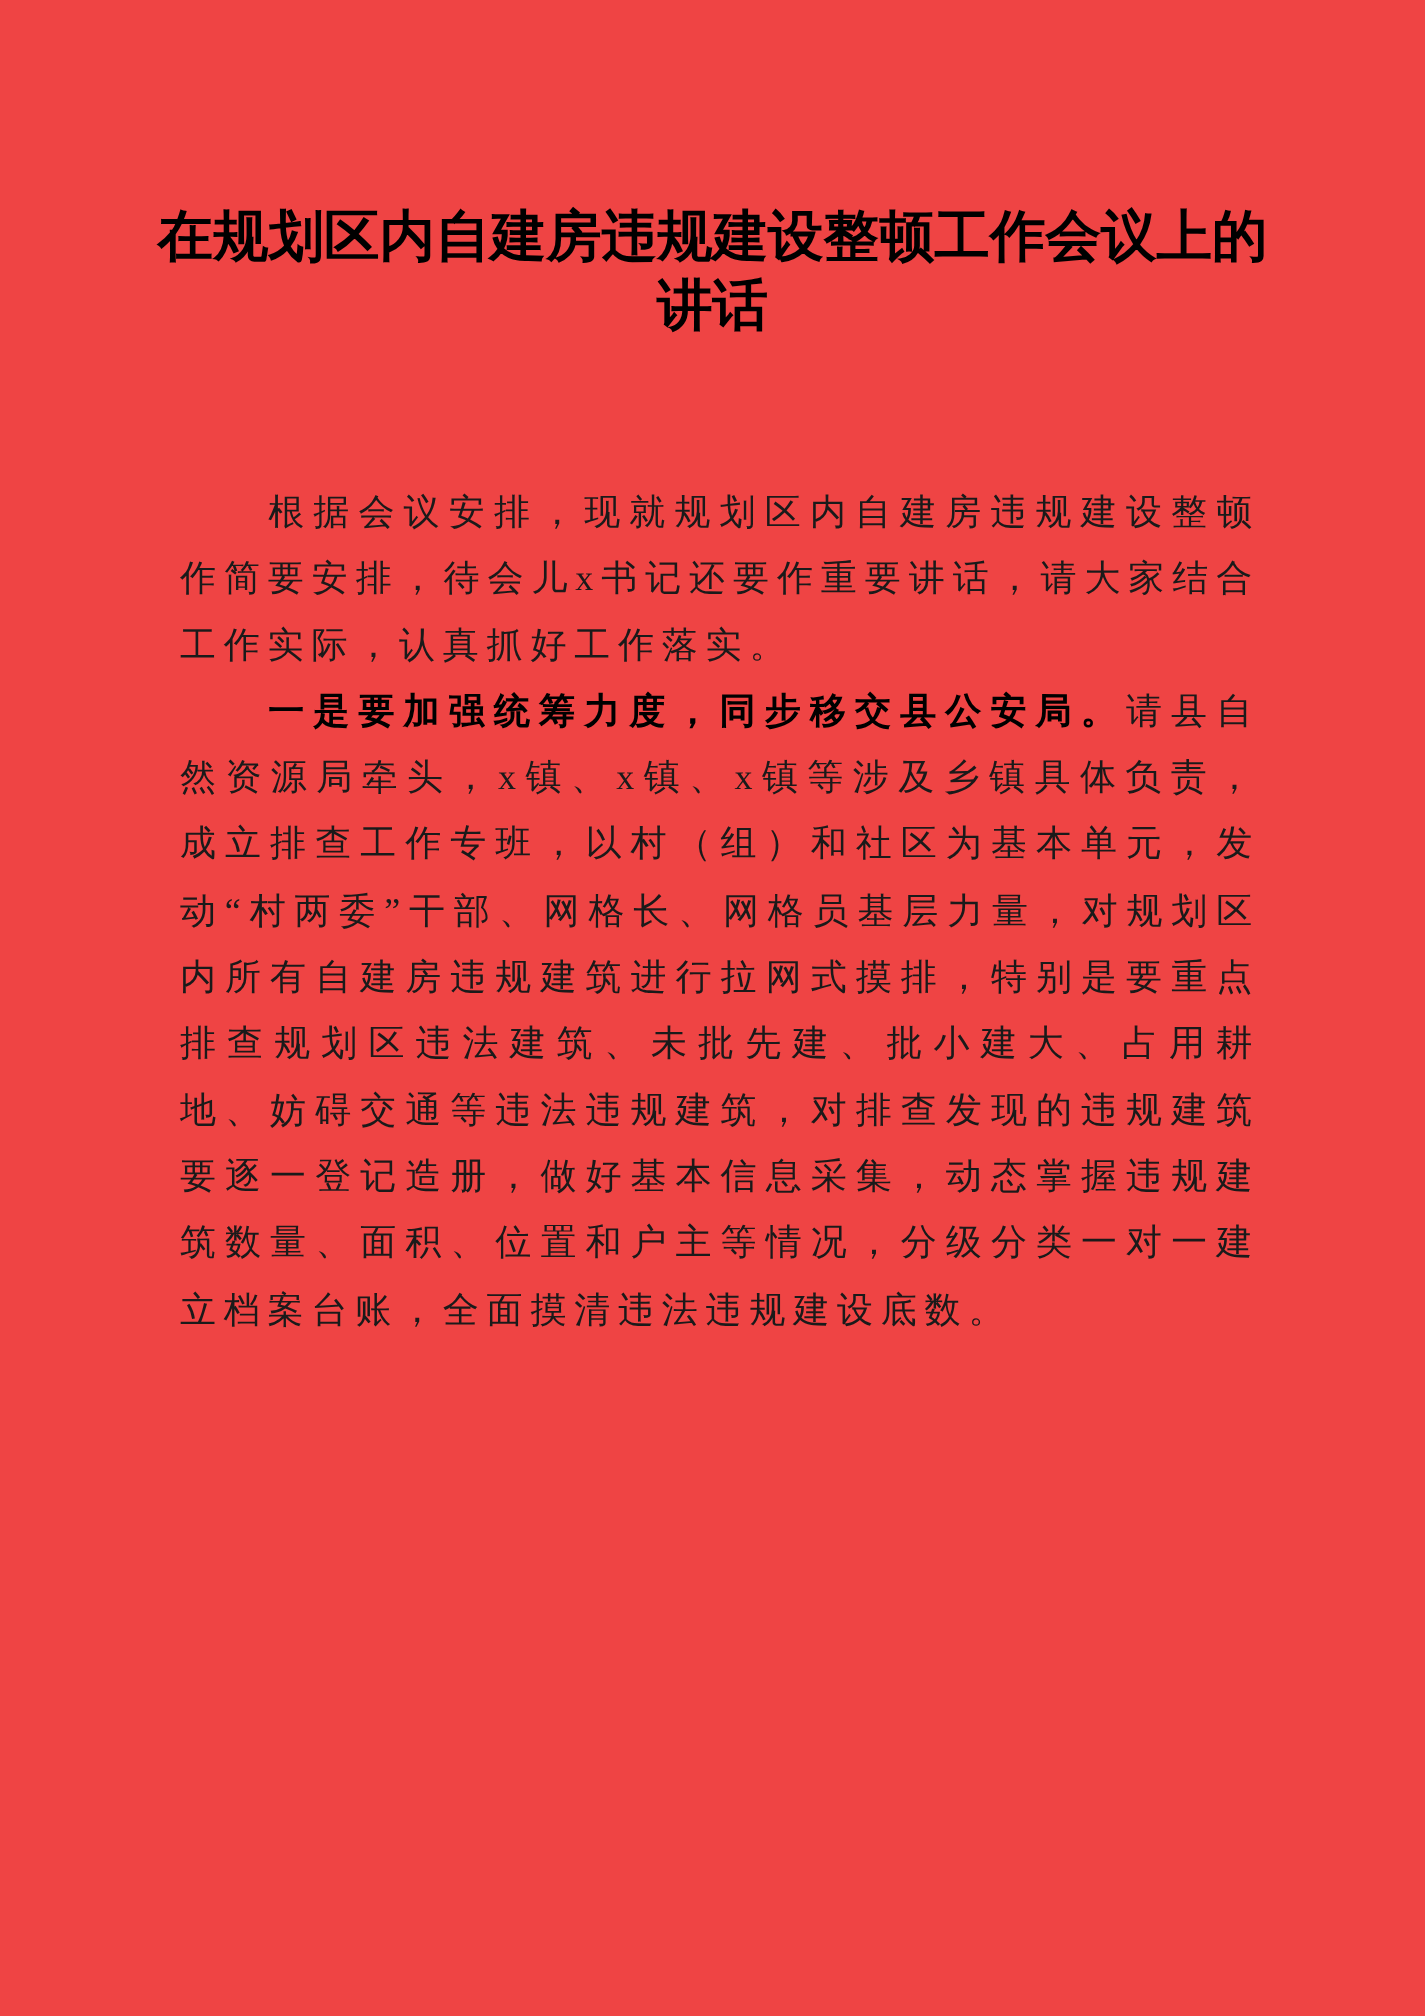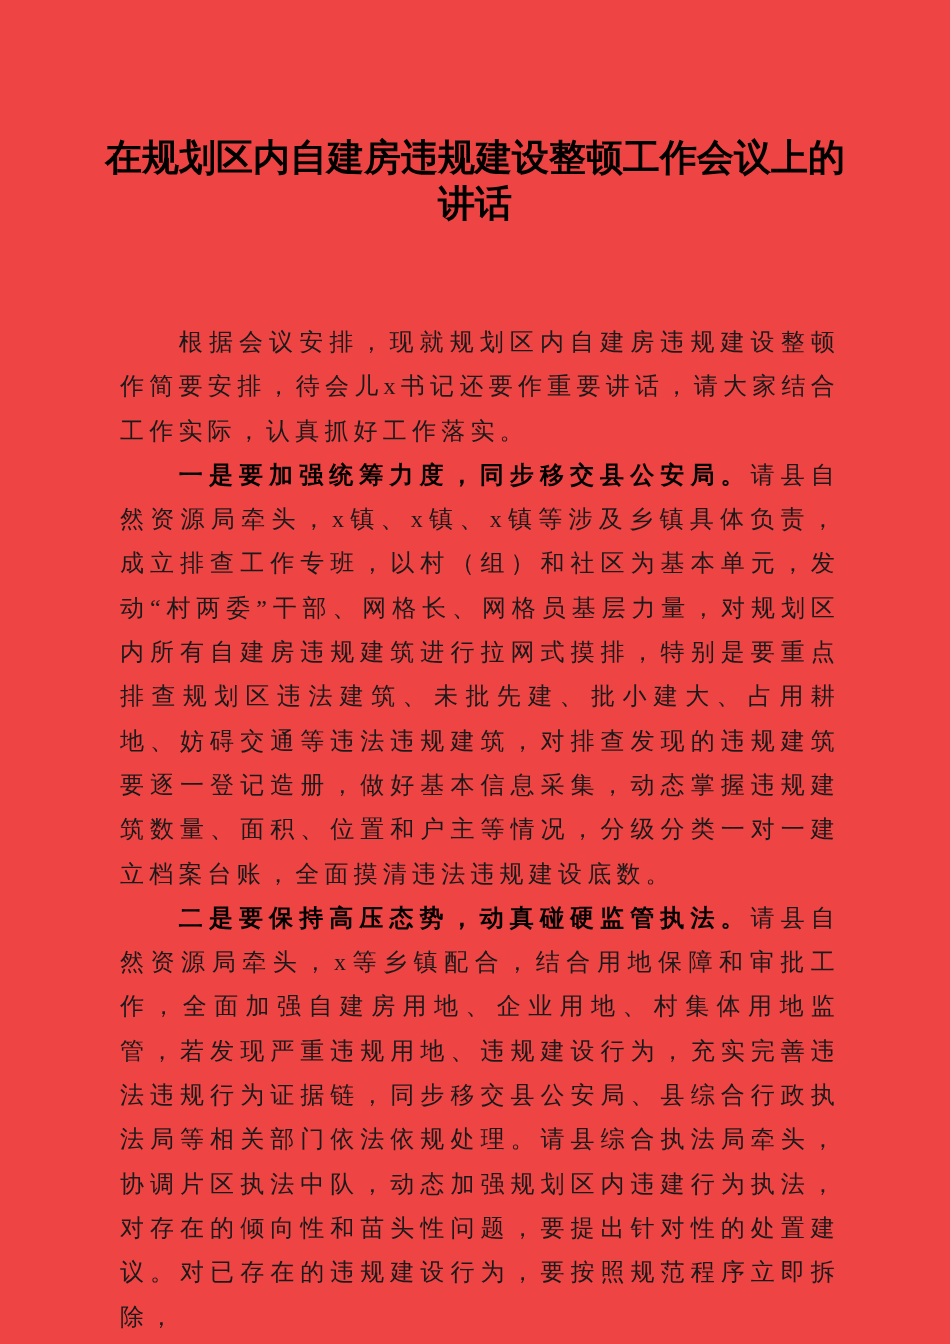--- a/index.html
+++ b/index.html
@@ -68,18 +68,15 @@
     <span>讲话</span>
   </h1>
 
   <div class="body-text">
     <p class="para">
       <span class="lead"></span><span>根据会议安排，现就规划区内自建房违规建设整顿作简要安排，待会儿x书记还要作重要讲话，请大家结合工作实际，认真抓好工作落实。</span>
     </p>
     <p class="para">
       <span class="lead">一是要加强统筹力度，同步移交县公安局。</span><span>请县自然资源局牵头，x镇、x镇、x镇等涉及乡镇具体负责，成立排查工作专班，以村（组）和社区为基本单元，发动“村两委”干部、网格长、网格员基层力量，对规划区内所有自建房违规建筑进行拉网式摸排，特别是要重点排查规划区违法建筑、未批先建、批小建大、占用耕地、妨碍交通等违法违规建筑，对排查发现的违规建筑要逐一登记造册，做好基本信息采集，动态掌握违规建筑数量、面积、位置和户主等情况，分级分类一对一建立档案台账，全面摸清违法违规建设底数。</span>
     </p>
-    <p class="para">
-      <span class="lead">二是要保持高压态势，动真碰硬监管执法。</span><span>请县自然资源局牵头，x等乡镇配合，结合用地保障和审批工作，全面加强自建房用地、企业用地、村集体用地监管，若发现严重违规用地、违规建设行为，充实完善违法违规行为证据链，同步移交县公安局、县综合行政执法局等相关部门依法依规处理。请县综合执法局牵头，协调片区执法中队，动态加强规划区内违建行为执法，对存在的倾向性和苗头性问题，要提出针对性的处置建议。对已存在的违规建设行为，要按照规范程序立即拆除，</span>
-    </p>
   </div>
 
 </div>
 
 </body></html>

